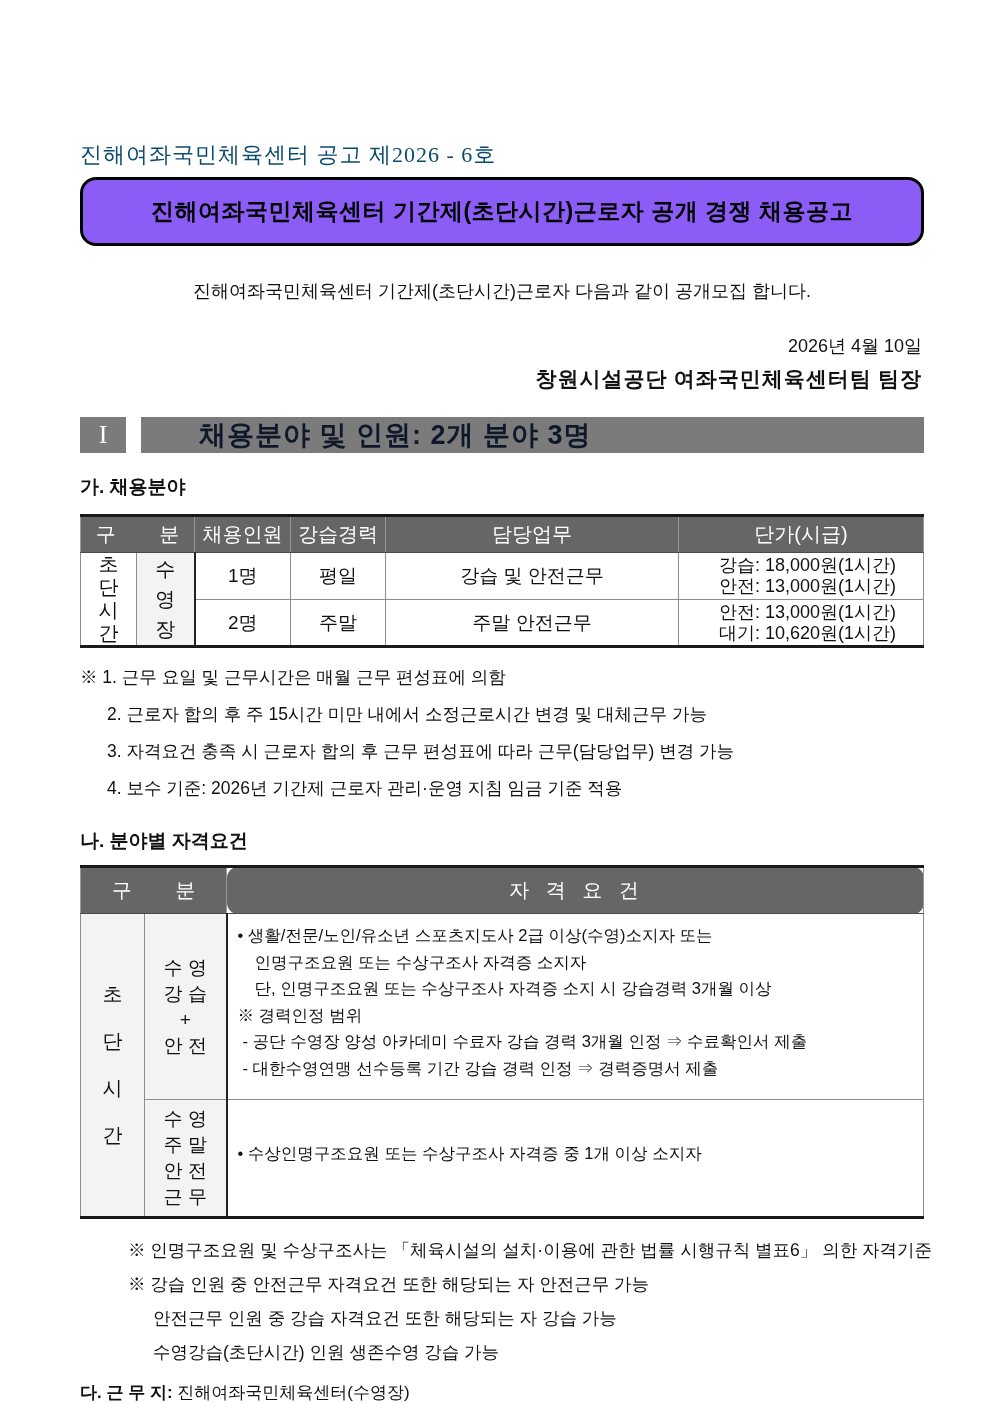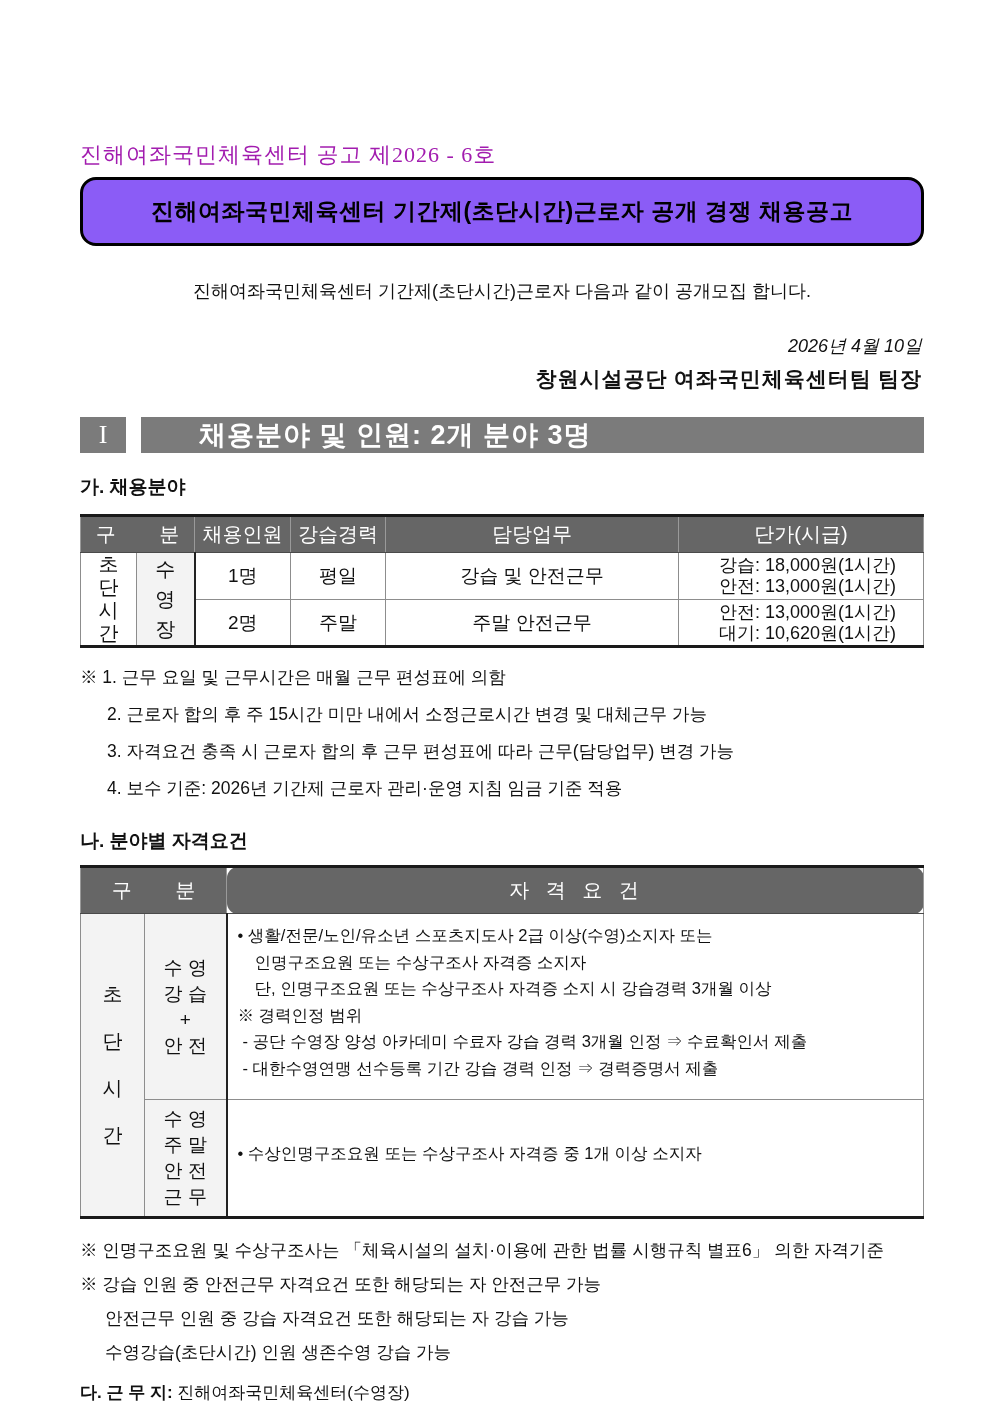--- a/index.html
+++ b/index.html
@@ -3,39 +3,39 @@
 <meta charset="utf-8">
 <style>
   * { margin:0; padding:0; box-sizing:border-box; }
   html,body { background:#ffffff; }
   body { font-family:"Liberation Sans", sans-serif; color:#111; }
   .page {
     width:992px; height:1403px; margin:0 auto; background:#fff;
     padding:140px 68px 0 80px; display:flex; flex-direction:column; overflow:hidden;
   }
   
-  .doc-number { font-family:"Liberation Serif", serif; font-size:22px; letter-spacing:1px; color:#a21caf; }
+  .doc-number { font-family:"Liberation Serif", serif; font-size:22px; letter-spacing:1px; color:#0c4a6e; }
   .title-box {
     margin-top:7px; border:3px solid #000; border-radius:16px;
     text-align:center; padding:16px 8px; background:#8b5cf6;
   }
   .title-box .t { font-size:23px; font-weight:bold; letter-spacing:0.5px; color:#000; }
   .intro { margin-top:33px; text-align:center; font-size:18px; color:#111; }
-  .date-line { margin-top:31px; text-align:right; font-size:18px; padding-right:2px;font-style:italic; }
+  .date-line { margin-top:31px; text-align:right; font-size:18px; padding-right:2px; }
   .signer-line { margin-top:7px; text-align:right; font-family:"Liberation Serif", serif;
                  font-weight:bold; font-size:21px; letter-spacing:1px; padding-right:2px; }
   
   .section-row { margin-top:24px; display:flex; align-items:stretch; gap:15px; height:46px; }
   .sec-num {
     width:46px; background:var(--section-bar-bg,#7b7b7b); color:#fff;
     font-family:"Liberation Serif", serif; font-size:26px;
     display:flex; align-items:center; justify-content:center;
   }
   .sec-bar {
-    flex:1; background:var(--section-bar-bg,#7b7b7b); color:#ffffff;
+    flex:1; background:var(--section-bar-bg,#7b7b7b); color:#0f172a;
     font-size:27px; font-weight:bold; letter-spacing:1px;
     display:flex; align-items:center; padding-left:58px;
   }
   
   .sub-heading { margin-top:21px; font-size:19px; font-weight:bold; }
   
   table { border-collapse:collapse; width:100%; table-layout:fixed;
           border-top:3px solid #1a1a1a; border-bottom:3px solid #1a1a1a; }
   th, td { border:1px solid #8d8d8d; }
   th { background:var(--table-header-bg,#666666); color:#fff; font-weight:normal;
@@ -61,21 +61,21 @@
   .qual-content { text-align:left; padding:8px 4px 18px 10px; vertical-align:middle; }
   .qual-content div { font-size:16.5px; line-height:26.5px; white-space:nowrap; }
   .qual-content .cont { padding-left:17px; }
   .qual-content .dash { padding-left:5px; }
   .q-row1 td { height:159px; }
   .q-row2 td { height:87px; }
   
   .notes { margin-top:11px; }
   .notes div { font-size:17.5px; line-height:37px; white-space:nowrap; }
   .notes .indent { padding-left:27px; }
-  .notes2 { margin-top:14px; }
+  .notes2 { margin-top:14px;margin-left:48px; }
   .notes2 div { font-size:17.5px; line-height:34px; white-space:nowrap; }
   .notes2 .indent { padding-left:25px; }
   .workplace { margin-top:12px; font-size:17px; }
   .workplace .lbl { font-weight:bold; }
   .pagenum { margin-top:auto; margin-bottom:34px; text-align:center; font-size:16px;
              letter-spacing:4px; color:#222; }
 </style>
 </head>
 <body>
 

